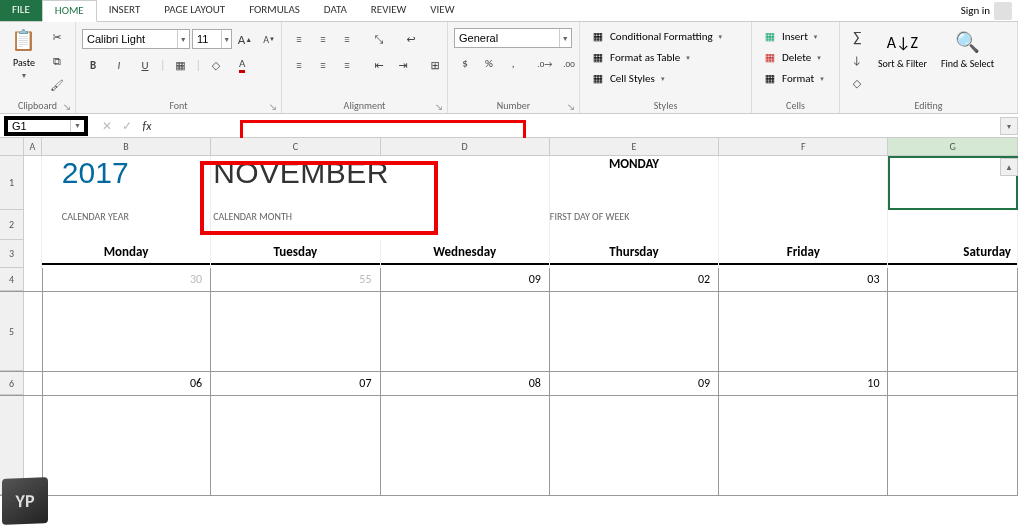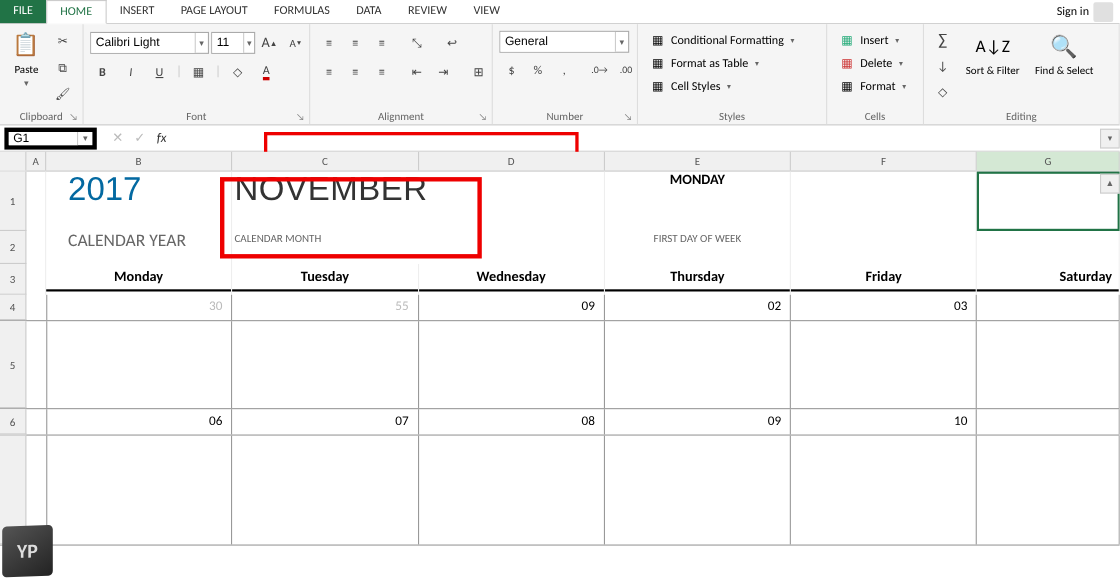--- a/index.html
+++ b/index.html
@@ -57,24 +57,24 @@
 .row { display: flex; }
 .rh { width: 24px; background: #f0f0f0; border-right: 1px solid #ccc; border-bottom: 1px solid #ccc; font-size: 10px; color: #555; display: flex; align-items: center; justify-content: center; }
 .cell { border-right: 1px solid #eee; }
 .cA { width: 18px; } .cB { width: 170px; } .cC { width: 170px; } .cD { width: 170px; } .cE { width: 170px; } .cF { width: 170px; } .cG { width: 130px; }
 
 .selcell { border: 2px solid #217346; }
 
 
 .yearlbl { font-size: 30px; color: #0369a1; font-family: "Calibri Light", sans-serif; padding-left: 20px; }
 .monthlbl { font-size: 30px; color: #333; font-family: "Calibri Light", sans-serif; padding-left: 2px; letter-spacing: 0.5px; }
-.sub { font-size: 16px; color: #666; padding-left: 20px; }
+.sub { font-size: 10px; color: #666; padding-left: 20px; }
 .sub2 { font-size: 10px; color: #666; padding-left: 2px; }
 .fdow { font-size: 13px; text-align: center; font-weight: bold; }
-.fdowsub { font-size: 10px; color: #666; text-align: center; }
+.fdowsub { font-size: 10px; color: #666; }
 
 .dayname { font-size: 13px; font-weight: bold; text-align: center; border-bottom: 2px solid #000; padding: 4px 0; }
 .daycell { height: 100%; text-align: right; padding: 4px 8px 0 0; font-size: 12px; }
 .daycell.grey { color: #bbb; }
 .calrow { border-bottom: 1px solid #999; }
 .calrow .cell { border-right: 1px solid #999; }
 .calrow .cB { border-left: 1px solid #999; }
 
 .red2 { position: absolute; border: 4px solid #e00; left: 200px; top: 5px; width: 238px; height: 74px; pointer-events: none; }
 

